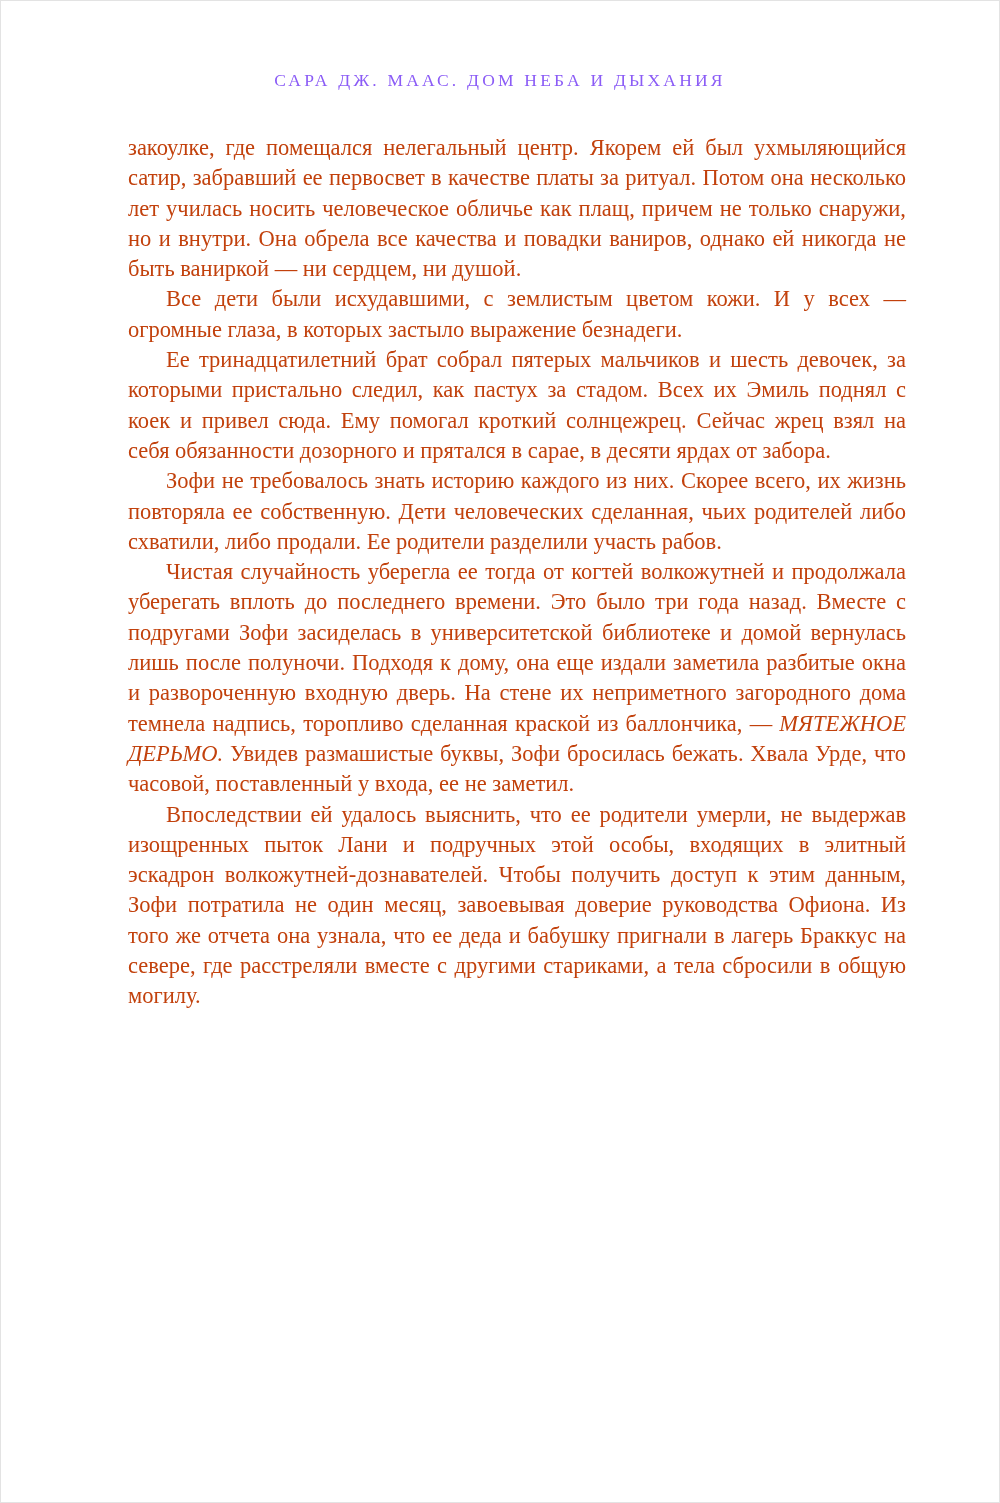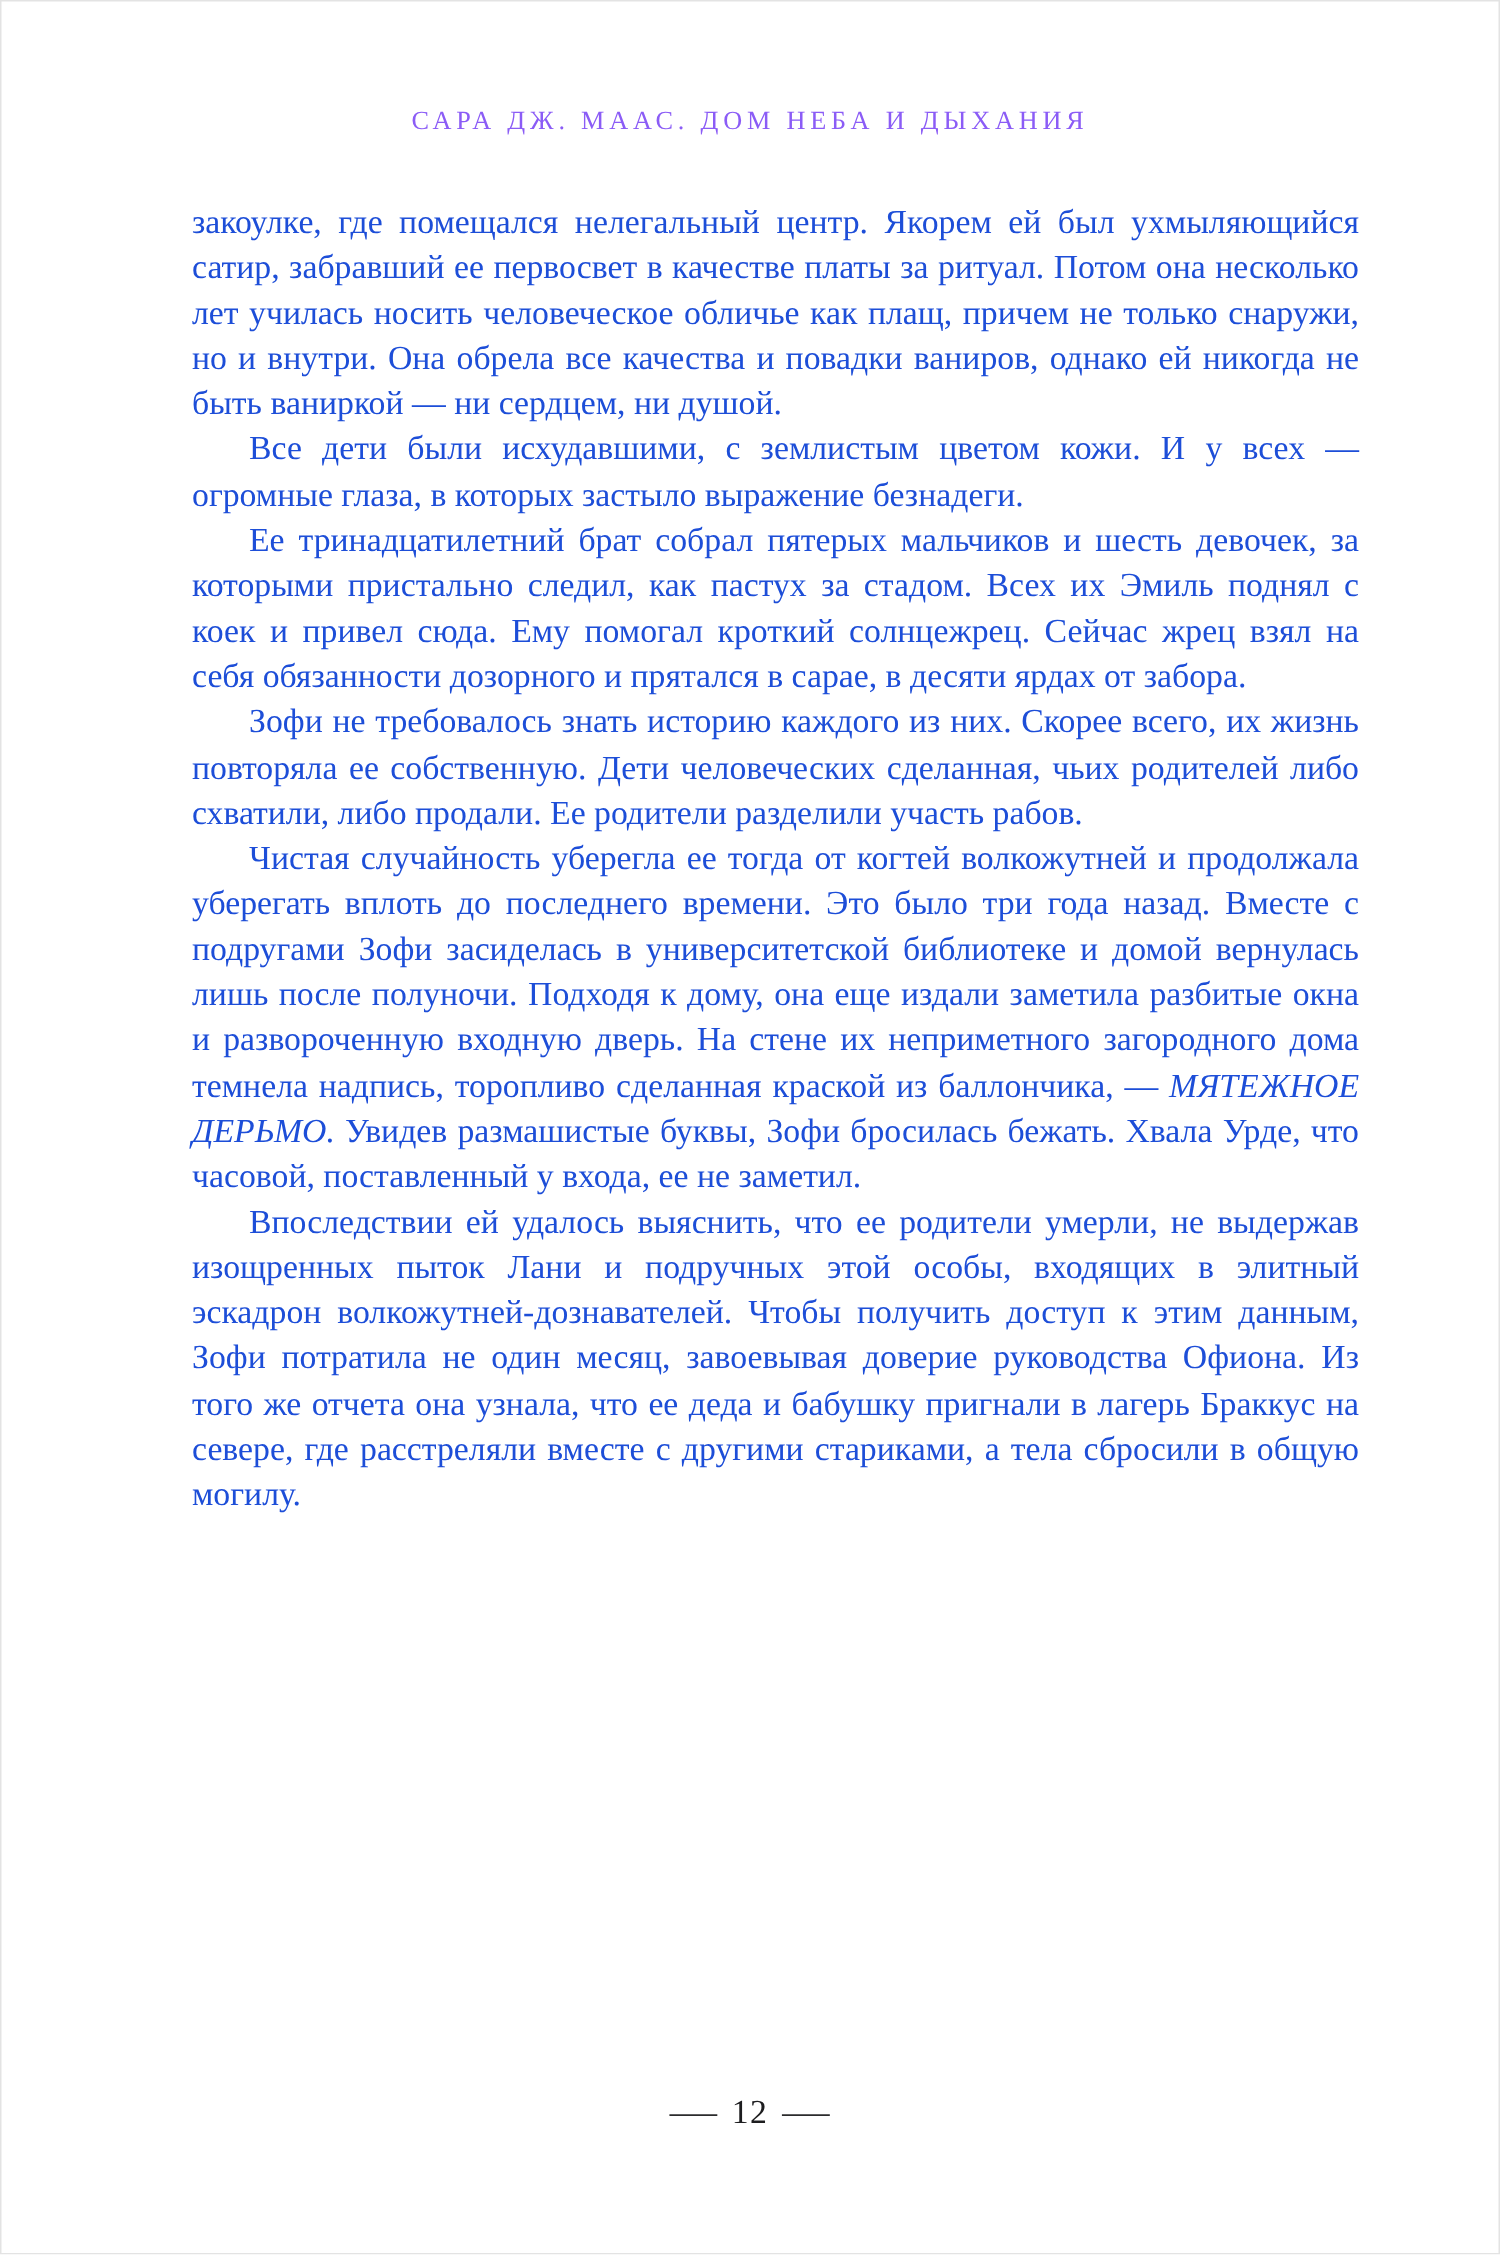--- a/index.html
+++ b/index.html
@@ -31,21 +31,21 @@
     font-weight: normal;
   }
   .body-text {
     position: absolute;
     top: 133px;
     left: 128px;
     width: 778px;
     text-align: justify;
     font-size: 22.5px;
     line-height: 30.3px;
-    color: #1d4ed8;
+    color: #c2410c;
   }
   .body-text p {
     margin: 0;
     padding: 0;
     text-indent: 38px;
   }
   .body-text p.no-indent {
     text-indent: 0;
   }
   .italic {
@@ -79,17 +79,14 @@
 
   <div class="body-text">
     <p class="no-indent">закоулке, где помещался нелегальный центр. Якорем ей был ухмыляющийся сатир, забравший ее первосвет в качестве платы за ритуал. Потом она несколько лет училась носить человеческое обличье как плащ, причем не только снаружи, но и внутри. Она обрела все качества и повадки ваниров, однако ей никогда не быть ваниркой — ни сердцем, ни душой.</p>
     <p>Все дети были исхудавшими, с землистым цветом кожи. И у всех — огромные глаза, в которых застыло выражение безнадеги.</p>
     <p>Ее тринадцатилетний брат собрал пятерых мальчиков и шесть девочек, за которыми пристально следил, как пастух за стадом. Всех их Эмиль поднял с коек и привел сюда. Ему помогал кроткий солнцежрец. Сейчас жрец взял на себя обязанности дозорного и прятался в сарае, в десяти ярдах от забора.</p>
     <p>Зофи не требовалось знать историю каждого из них. Скорее всего, их жизнь повторяла ее собственную. Дети человеческих сделанная, чьих родителей либо схватили, либо продали. Ее родители разделили участь рабов.</p>
     <p><span>Чистая случайность уберегла ее тогда от когтей волкожутней и продолжала уберегать вплоть до последнего времени. Это было три года назад. Вместе с подругами Зофи засиделась в университетской библиотеке и домой вернулась лишь после полуночи. Подходя к дому, она еще издали заметила разбитые окна и развороченную входную дверь. На стене их неприметного загородного дома темнела надпись, торопливо сделанная краской из баллончика, — </span><span class="italic">МЯТЕЖНОЕ ДЕРЬМО.</span><span> Увидев размашистые буквы, Зофи бросилась бежать. Хвала Урде, что часовой, поставленный у входа, ее не заметил.</span></p>
     <p>Впоследствии ей удалось выяснить, что ее родители умерли, не выдержав изощренных пыток Лани и подручных этой особы, входящих в элитный эскадрон волкожутней-дознавателей. Чтобы получить доступ к этим данным, Зофи потратила не один месяц, завоевывая доверие руководства Офиона. Из того же отчета она узнала, что ее деда и бабушку пригнали в лагерь Браккус на севере, где расстреляли вместе с другими стариками, а тела сбросили в общую могилу.</p>
   </div>
 
-  <div class="page-footer">
-    <span class="dash">—</span><span class="page-number">12</span><span class="dash">—</span>
-  </div>
 
 </div>
 
 </body></html>

